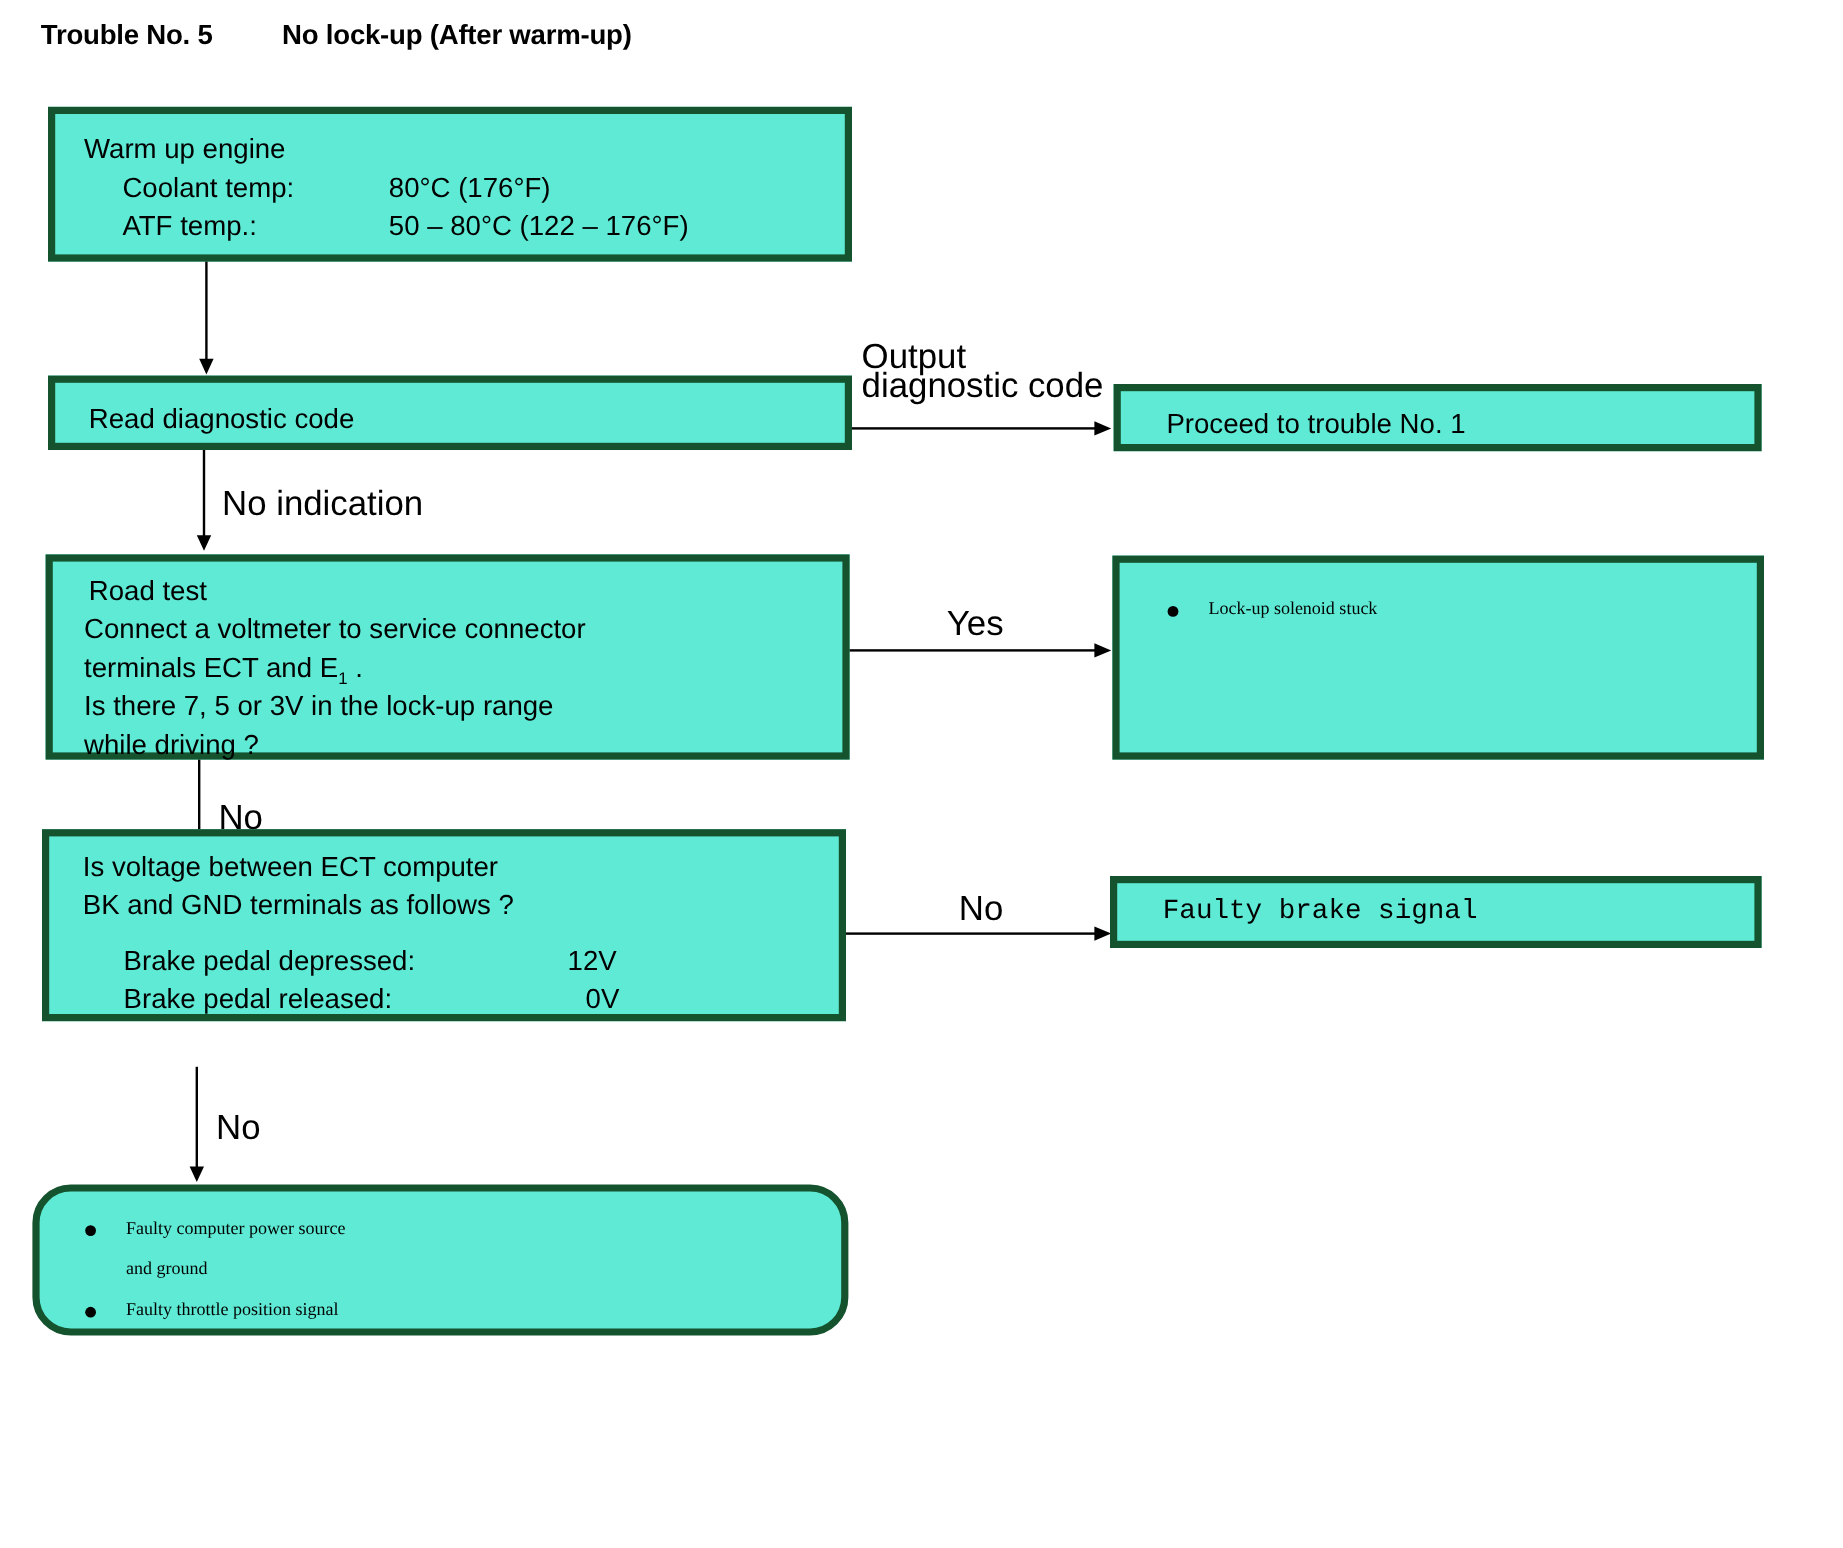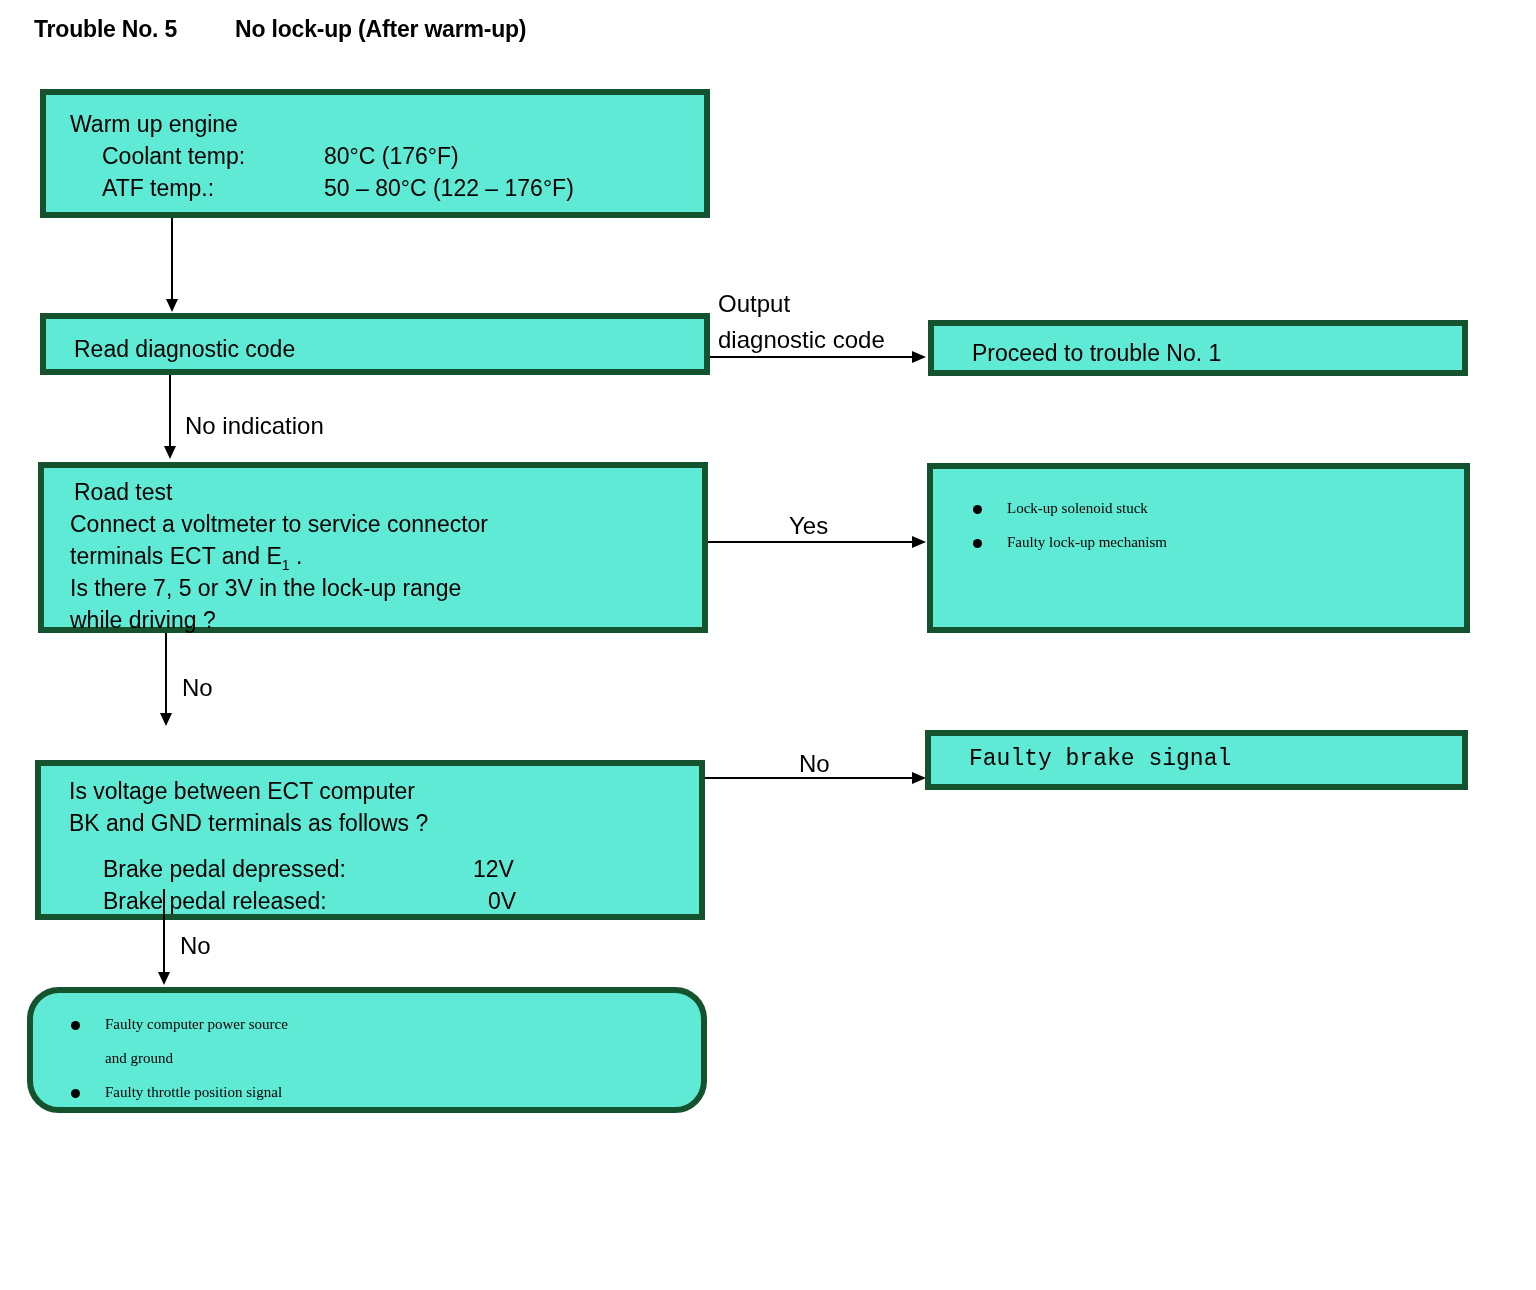--- a/index.html
+++ b/index.html
@@ -112,22 +112,22 @@
   }
   .arrow-right {
     position: absolute;
     width: 0; height: 0;
     border-top: 6px solid transparent;
     border-bottom: 6px solid transparent;
     border-left: 14px solid #000;
   }
   .edge-label {
     position: absolute;
-    font-size: 24px;
-    line-height: 36px;
+    font-size: 29px;
+    line-height: 24px;
     white-space: pre-line;
   }
 </style>
 </head>
 <body>
 
 <div class="canvas">
 
   <div class="title-row">
     <span class="title-no">Trouble No. 5</span><span class="title-desc">No lock-up (After warm-up)</span>
@@ -184,30 +184,29 @@
   </div>
 
   <div class="hline" style="left:708px; top:541px; width:208px;"></div>
   <div class="arrow-right" style="left:912px; top:536px;"></div>
   <div class="edge-label" style="left:789px; top:508px;">Yes</div>
 
   <div class="box" style="left:927px; top:463px; width:543px; height:170px;">
     <div class="box-body">
       <ul class="bullets" style="left:38px; top:22px;">
         <li>Lock-up solenoid stuck</li>
-        <li>Faulty lock-up mechanism</li>
       </ul>
     </div>
   </div>
 
   <div class="vline" style="left:165px; top:633px; height:81px;"></div>
   <div class="arrow-down" style="left:160px; top:713px;"></div>
   <div class="edge-label" style="left:182px; top:670px;">No</div>
 
-  <div class="box" style="left:35px; top:760px; width:670px; height:160px;">
+  <div class="box" style="left:35px; top:691px; width:670px; height:160px;">
     <div class="box-body">
       <div class="txt" style="left:28px; top:9px;">Is voltage between ECT computer</div>
       <div class="txt" style="left:28px; top:41px;">BK and GND terminals as follows ?</div>
       <div class="defrow" style="left:62px; top:87px; width:440px;">
         <span class="lbl">Brake pedal depressed:</span>
         <span class="val" style="left:370px;">12V</span>
       </div>
       <div class="defrow" style="left:62px; top:119px; width:440px;">
         <span class="lbl">Brake pedal released:</span>
         <span class="val" style="left:385px;">0V</span>

